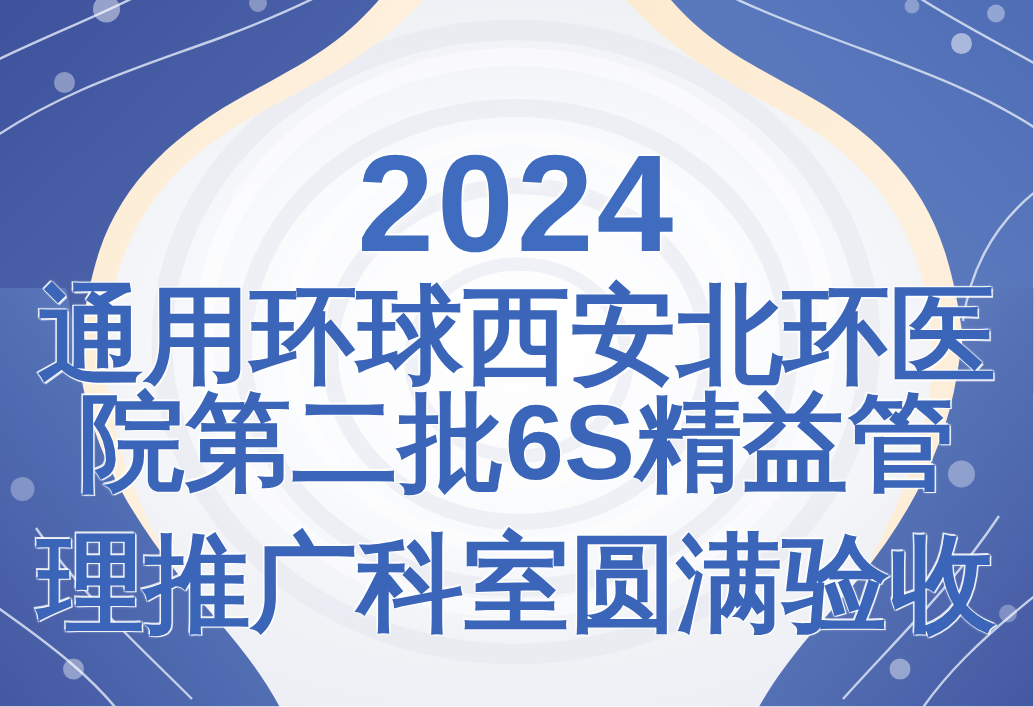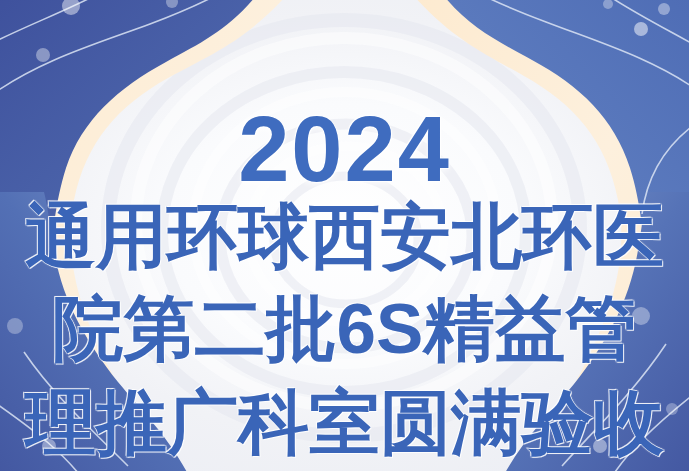--- a/index.html
+++ b/index.html
@@ -25,21 +25,21 @@
   }
   .text-stack {
     position: absolute;
     left: 0;
     top: 0;
     width: 689px;
     height: 471px;
     display: flex;
     flex-direction: column;
     align-items: center;
-    justify-content: center;
+    justify-content: flex-start;
     z-index: 5;
   }
   .year {
     margin-top: 94px;
     font-size: 92px;
     line-height: 0.92;
     font-weight: 700;
     letter-spacing: 2px;
     color: #3f6cbf;
     text-shadow:
@@ -58,21 +58,21 @@
     letter-spacing: 0px;
     text-shadow:
       0 0 2px rgba(255,255,255,0.9),
       1px 1px 0 rgba(255,255,255,0.8),
       -1px -1px 0 rgba(255,255,255,0.8);
     -webkit-text-stroke: 1.1px rgba(255,255,255,0.5);
     paint-order: stroke fill;
     white-space: nowrap;
   }
   .cn-line.l1 { margin-top: 10px; }
-  .cn-line.l2 { margin-top: 21px; }
+  .cn-line.l2 { }
   .cn-line.l3 { margin-top: 23px; }
 </style>
 </head>
 <body>
 
 <div id="poster">
 
   <svg id="bg-svg" viewBox="0 0 689 471" preserveAspectRatio="none" xmlns="http://www.w3.org/2000/svg">
     <defs>
       <linearGradient id="gBlueTL" x1="0" y1="0" x2="1" y2="1">

